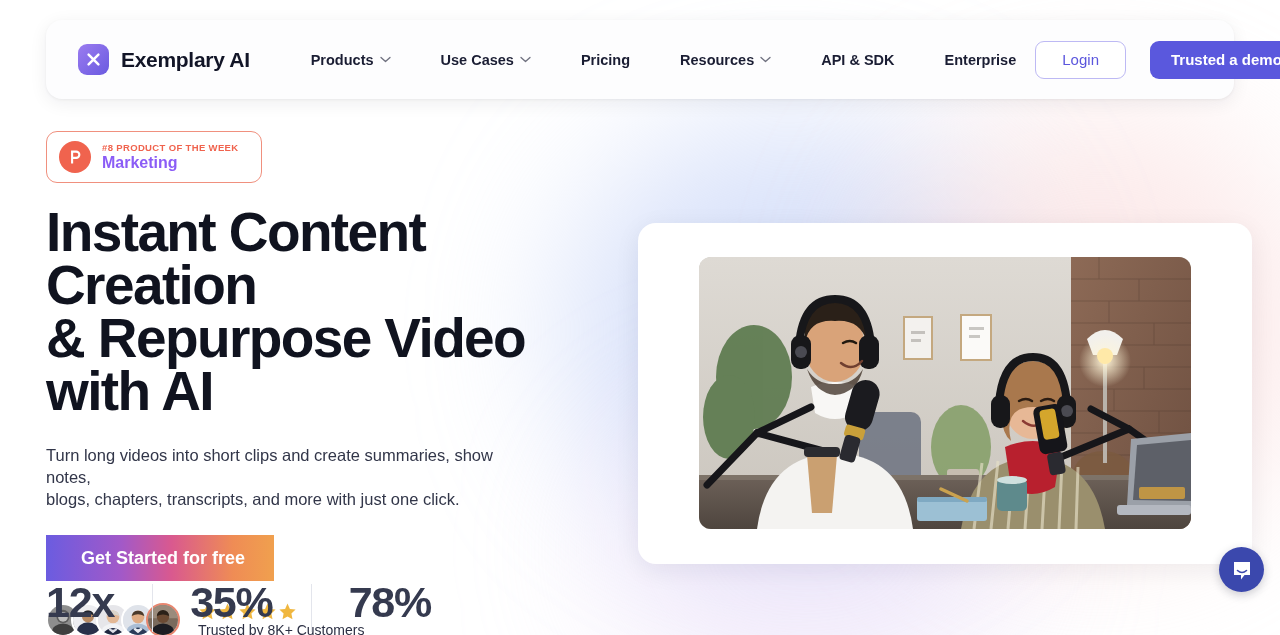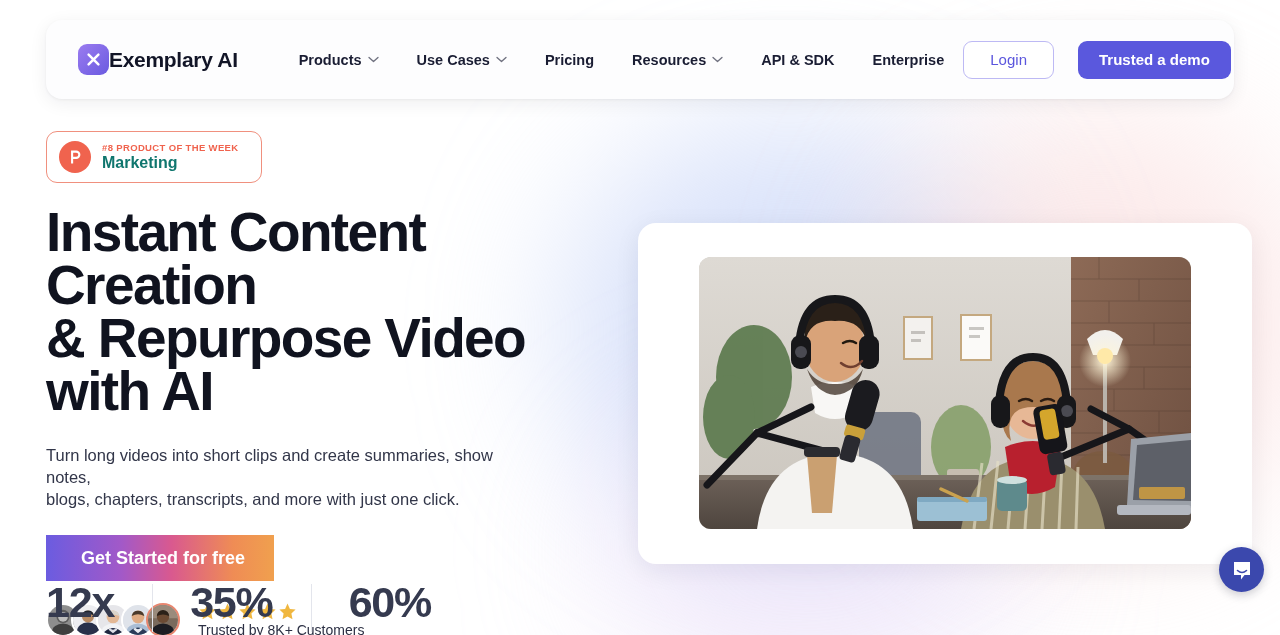--- a/index.html
+++ b/index.html
@@ -55,20 +55,21 @@
                 0 1px 3px rgba(24, 27, 48, 0.05);
     display: flex;
     align-items: center;
     padding: 0 24px 0 32px;
     z-index: 5;
   }
 
   .brand {
     display: flex;
     align-items: center;
+    gap: 12px;
     cursor: pointer;
   }
   .logo-mark {
     width: 31px; height: 31px;
     border-radius: 9px;
     background: linear-gradient(135deg, #9b7cf0 0%, #6a5ae0 100%);
     display: flex; align-items: center; justify-content: center;
     flex: none;
   }
   .logo-mark svg { display: block; }
@@ -77,21 +78,21 @@
     font-weight: 700;
     color: #121527;
     letter-spacing: -0.3px;
     white-space: nowrap;
   }
 
   .nav {
     display: flex;
     align-items: center;
     margin-left: 42px;
-    gap: 0px;
+    gap: 12px;
   }
   .nav-item {
     display: flex;
     align-items: center;
     gap: 6px;
     padding: 8px 19px;
     font-size: 14.5px;
     font-weight: 700;
     color: #1a1d33;
     white-space: nowrap;
@@ -166,21 +167,21 @@
   .ph-kicker {
     font-size: 9.5px;
     font-weight: 700;
     letter-spacing: 0.35px;
     color: #f0634e;
     white-space: nowrap;
   }
   .ph-cat {
     font-size: 16px;
     font-weight: 700;
-    color: #0f766e;
+    color: #8b5cf6;
     line-height: 1.1;
     white-space: nowrap;
   }
 
   .hero-title {
     margin-top: 23px;
     font-size: 55px;
     line-height: 53px;
     font-weight: 700;
     color: #10131f;
@@ -484,21 +485,21 @@
   </div>
 
   <div class="stats">
     <div class="stat">
       <div class="stat-value">12x</div>
     </div>
     <div class="stat">
       <div class="stat-value">35%</div>
     </div>
     <div class="stat">
-      <div class="stat-value">60%</div>
+      <div class="stat-value">78%</div>
     </div>
   </div>
 
   <div class="hero-card">
     <div class="hero-photo">
       <svg viewBox="0 0 492 272" preserveAspectRatio="xMidYMid slice">
         <defs>
           <linearGradient id="wallG" x1="0" y1="0" x2="0" y2="1">
             <stop offset="0" stop-color="#dedad4"></stop>
             <stop offset="1" stop-color="#cac5bd"></stop>

